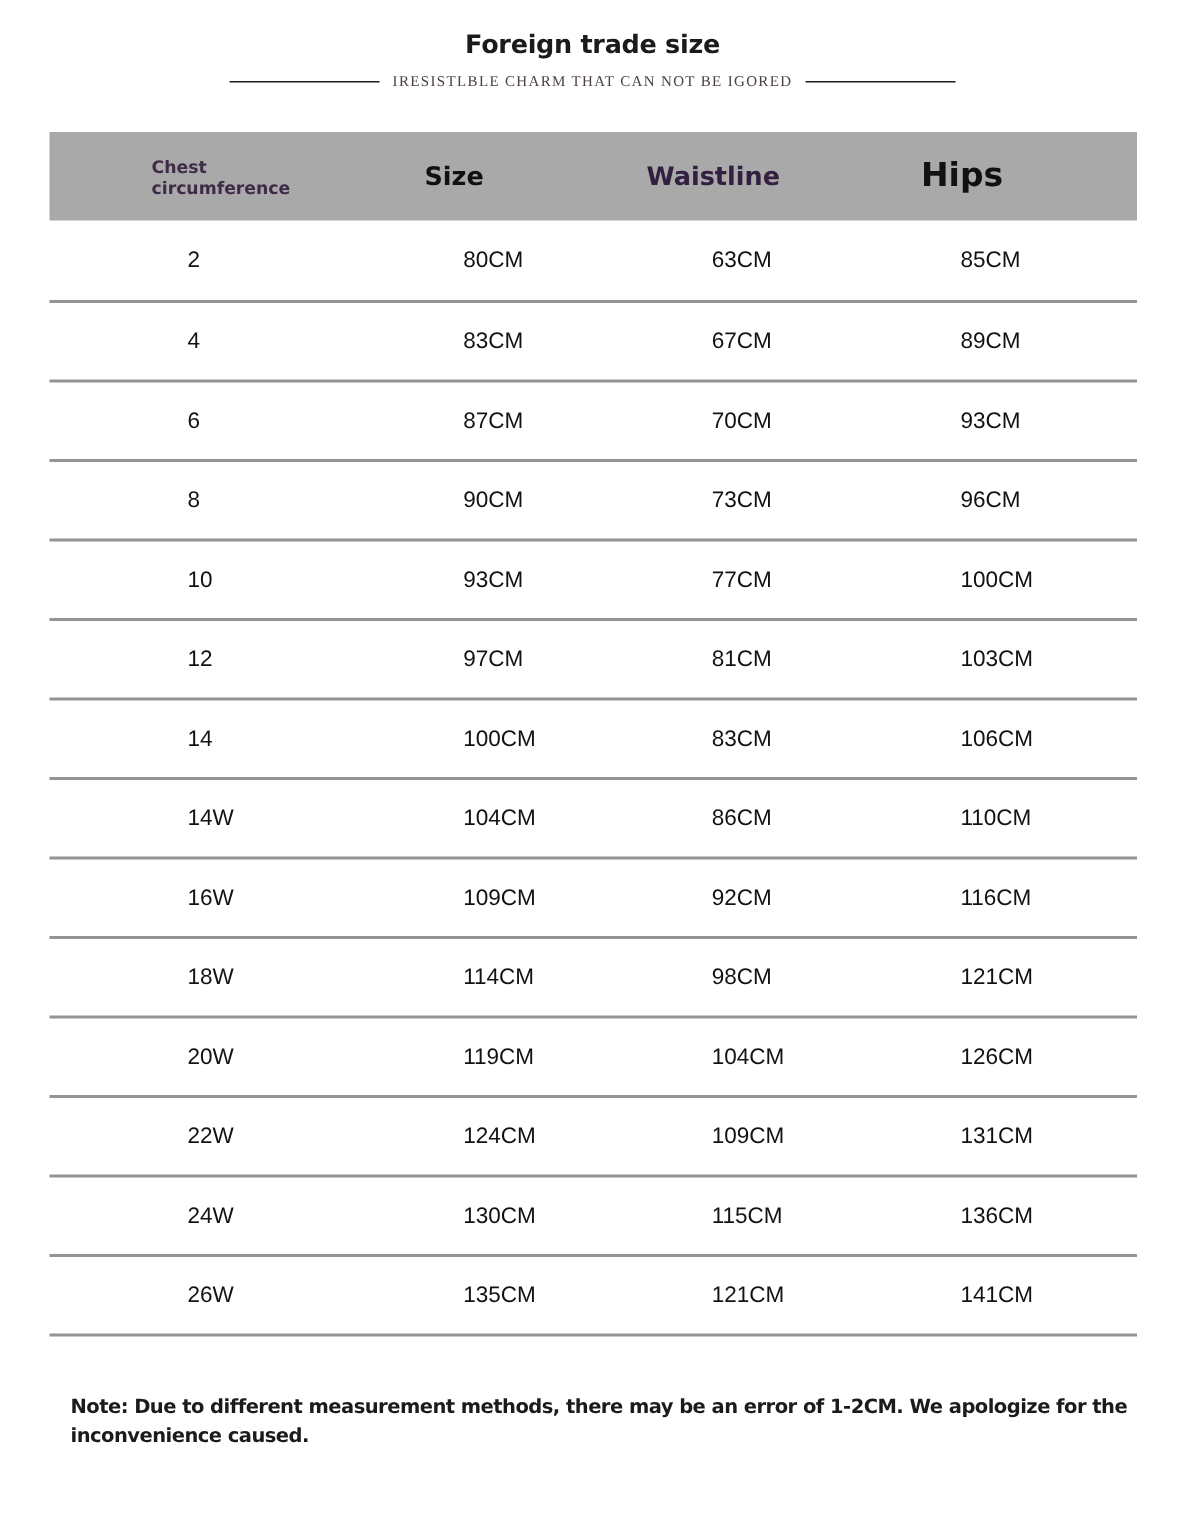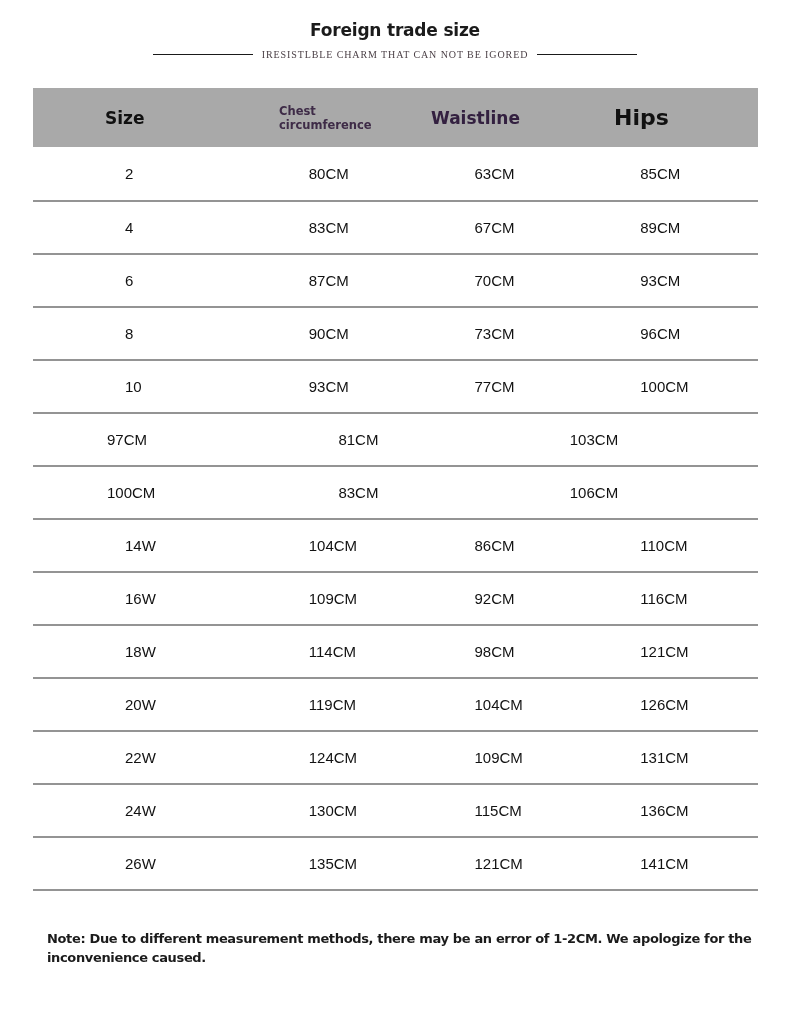--- a/index.html
+++ b/index.html
@@ -139,25 +139,25 @@
     <div class="subtitle-row">
       <span class="deco-line left"></span>
       <span class="subtitle-text">IRESISTLBLE  CHARM   THAT   CAN  NOT   BE  IGORED</span>
       <span class="deco-line right"></span>
     </div>
   </div>
 
   <div class="size-table">
 
     <div class="thead">
+      <div class="cell col-chest">
+        <span class="th-label th-chest"><span>Chest</span><br><span>circumference</span></span>
+      </div>
       <div class="cell col-size">
         <span class="th-label th-size">Size</span>
-      </div>
-      <div class="cell col-chest">
-        <span class="th-label th-chest"><span>Chest</span><br><span>circumference</span></span>
       </div>
       <div class="cell col-waist">
         <span class="th-label th-waist">Waistline</span>
       </div>
       <div class="cell col-hips">
         <span class="th-label th-hips">Hips</span>
       </div>
     </div>
 
     <div id="tbody">
@@ -185,25 +185,27 @@
           <div class="cell c-waist">73CM</div>
           <div class="cell c-hips">96CM</div>
         </div>
         <div class="trow">
           <div class="cell c-size">10</div>
           <div class="cell c-chest">93CM</div>
           <div class="cell c-waist">77CM</div>
           <div class="cell c-hips">100CM</div>
         </div>
         <div class="trow">
+          <div class="cell c-size">12</div>
           <div class="cell c-chest">97CM</div>
           <div class="cell c-waist">81CM</div>
           <div class="cell c-hips">103CM</div>
         </div>
         <div class="trow">
+          <div class="cell c-size">14</div>
           <div class="cell c-chest">100CM</div>
           <div class="cell c-waist">83CM</div>
           <div class="cell c-hips">106CM</div>
         </div>
         <div class="trow">
           <div class="cell c-size">14W</div>
           <div class="cell c-chest">104CM</div>
           <div class="cell c-waist">86CM</div>
           <div class="cell c-hips">110CM</div>
         </div>

